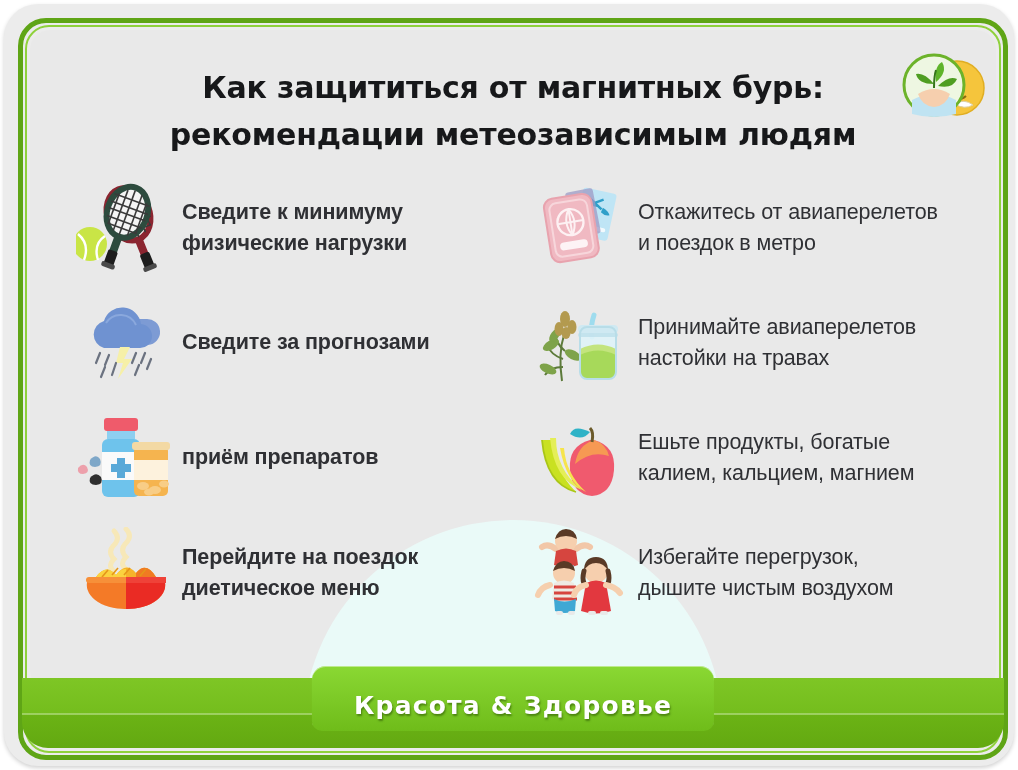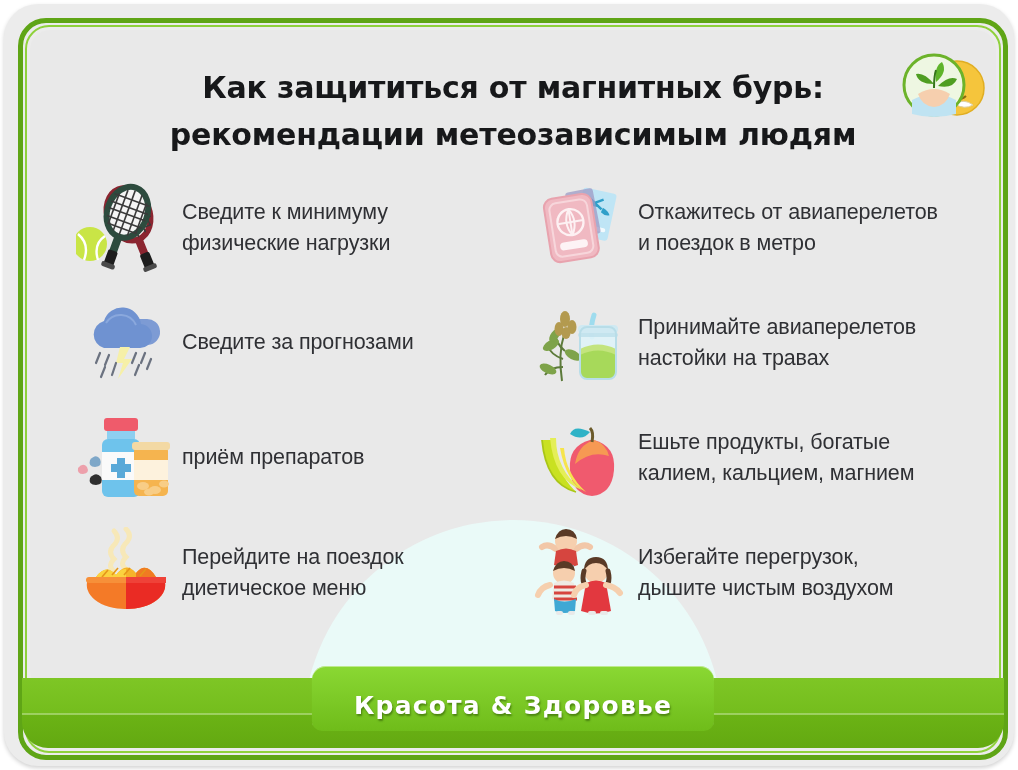--- a/index.html
+++ b/index.html
@@ -162,21 +162,21 @@
   }
   .row {
     display: flex;
     height: 115px;
   }
   .cell {
     display: flex;
     align-items: center;
     box-sizing: border-box;
   }
-  .cell.left  { width: 478px; padding-left: 40px; }
+  .cell.left  { width: 478px; padding-left: 40px; font-weight: bold; }
   .cell.right { width: 478px; padding-left: 18px; }
 
   .icon-wrap {
     width: 112px;
     min-width: 112px;
     height: 100px;
     display: flex;
     align-items: center;
     justify-content: center;
   }

